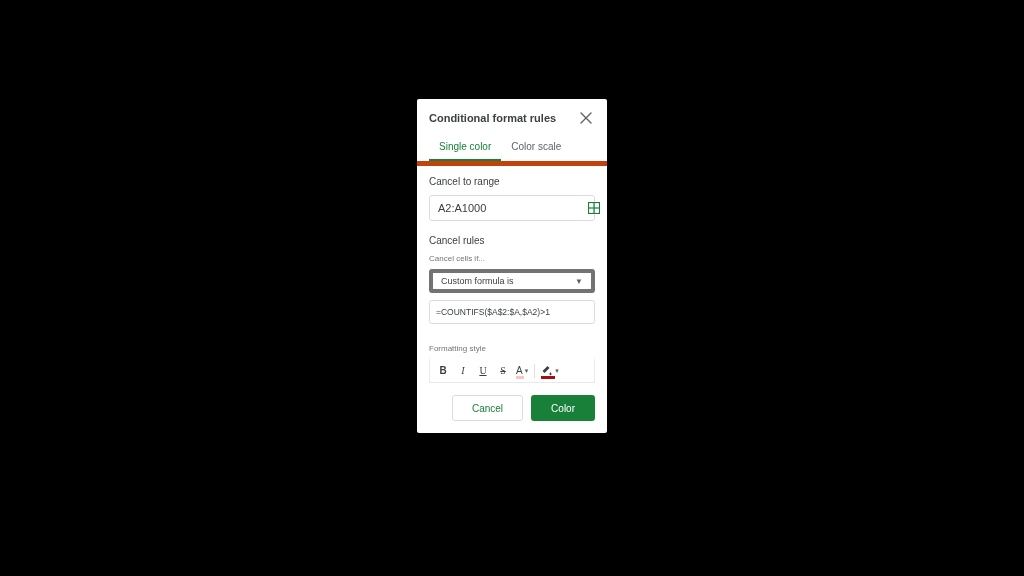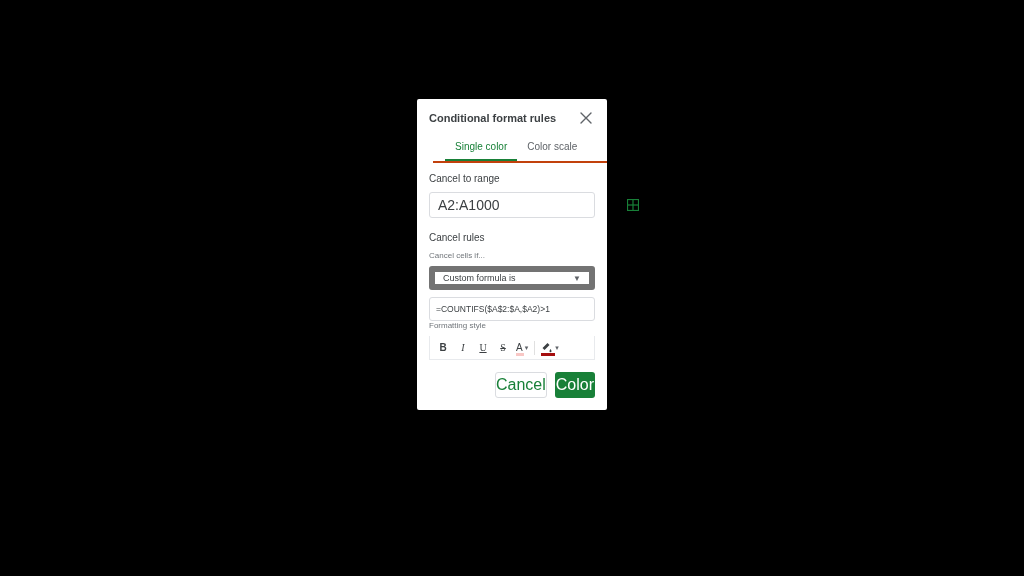--- a/index.html
+++ b/index.html
@@ -37,22 +37,21 @@
     width: 18px; height: 18px;
     display: flex; align-items: center; justify-content: center;
     color: #5f6368;
     cursor: pointer;
     font-size: 14px;
     line-height: 1;
   }
   .tabs {
     display: flex;
     padding: 0 12px;
-    border-bottom: 2px solid #c2410c;
-    margin-left: 16px;
+    border-bottom: 5px solid #c2410c;
   }
   .tab {
     font-size: 10px;
     color: #5f6368;
     padding: 8px 10px 7px 10px;
     cursor: pointer;
     border-bottom: 2px solid transparent;
   }
   .tab.active {
     color: #188038;
@@ -78,33 +77,33 @@
     align-items: stretch;
     border: 1px solid #dadce0;
     border-radius: 3px;
     height: 26px;
     margin-bottom: 14px;
   }
   .range-input {
     flex: 1;
     border: none;
     outline: none;
-    font-size: 14px;
+    font-size: 11px;
     color: #3c4043;
     padding: 0 8px;
     background: transparent;
   }
   .grid-icon-btn {
     width: 24px;
     display: flex; align-items: center; justify-content: center;
     cursor: pointer;
     color: #188038;
   }
   .select-row {
-    border: 6px solid #737373;
+    border: 4px solid #737373;
     border-radius: 3px;
     height: 24px;
     display: flex;
     align-items: center;
     justify-content: space-between;
     padding: 0 8px;
     margin-bottom: 7px;
     cursor: pointer;
   }
   .select-text {
@@ -117,21 +116,21 @@
   }
   .formula-input {
     border: 1px solid #dadce0;
     border-radius: 3px;
     height: 24px;
     width: 100%;
     font-size: 8.5px;
     color: #3c4043;
     padding: 0 6px;
     outline: none;
-    margin-bottom: 0;
+    margin-bottom: 20px;
     background: #fff;
   }
   .style-preview {
     background: #a50e0e;
     color: #fff;
     font-size: 9px;
     padding: 6px 8px;
     border-radius: 2px 2px 0 0;
   }
   .toolbar {
@@ -182,22 +181,22 @@
     margin: 0 2px;
   }
   .footer {
     display: flex;
     justify-content: flex-end;
     gap: 8px;
   }
   .btn {
     height: 26px;
     border-radius: 3px;
-    font-size: 16px;
-    padding: 0 0;
+    font-size: 10px;
+    padding: 0 19px;
     display: flex; align-items: center; justify-content: center;
     cursor: pointer;
     border: 1px solid transparent;
   }
   .btn.cancel {
     background: #fff;
     border-color: #dadce0;
     color: #188038;
   }
   .btn.done {

